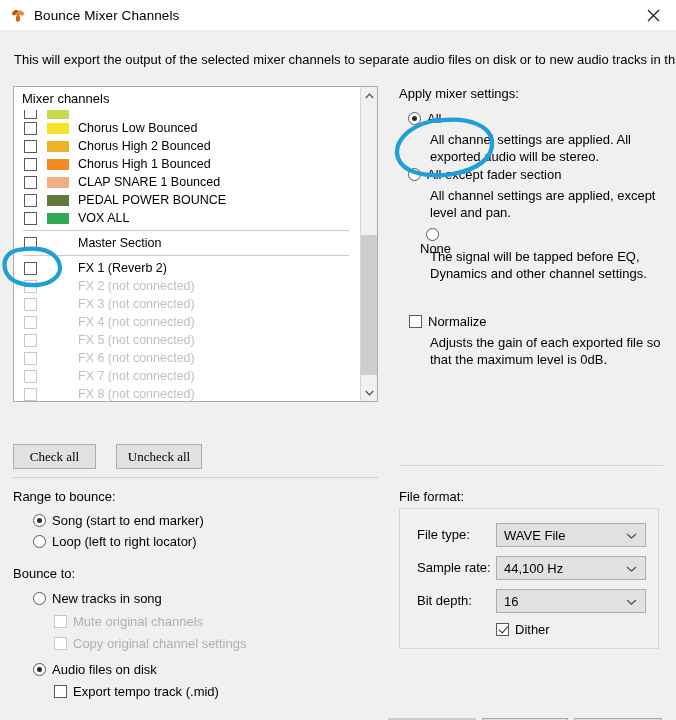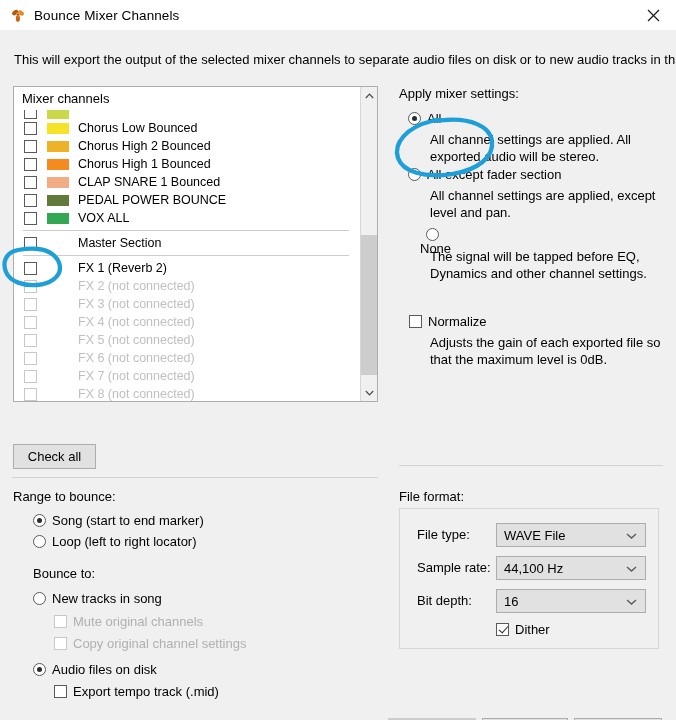--- a/index.html
+++ b/index.html
@@ -129,21 +129,21 @@
     position: absolute;
     left: 0; width: 17px;
     top: 148px; height: 140px;
     background: #cdcdcd;
   }
 
   
   .btn {
     background: #e1e1e1;
     border: 1px solid #adadad;
-    font-family: Liberation Sans, sans-serif;
+    font-family: Liberation Serif, serif;
     font-size: 13px;
     color: #000;
     display: flex; align-items: center; justify-content: center;
     position: absolute;
     cursor: default;
   }
   #btnCheckAll { left: 13px; top: 414px; width: 83px; height: 25px; }
   #btnUncheckAll { left: 116px; top: 414px; width: 86px; height: 25px; }
 
   
@@ -218,21 +218,21 @@
     width: 4px; height: 8px;
     border: solid #2b2b2b;
     border-width: 0 1.6px 1.6px 0;
     transform: rotate(42deg);
   }
 
   
   #rangeTitle  { left: 13px; top: 459px; }
   #optSong     { left: 33px; top: 483px; }
   #optLoop     { left: 33px; top: 504px; }
-  #bounceTitle { left: 13px; top: 536px; margin-left: 20px; }
+  #bounceTitle { left: 13px; top: 536px; }
   #optNewTracks{ left: 33px; top: 561px; }
   #cbMute      { left: 54px; top: 584px; justify-content: flex-end; }
   #cbCopy      { left: 54px; top: 606px; text-align: center; }
   #optAudioDisk{ left: 33px; top: 632px; }
   #cbTempo     { left: 54px; top: 654px; }
 
   
   #fileFormatTitle { left: 399px; top: 459px; }
   #ffbox {
     position: absolute;
@@ -410,20 +410,21 @@
       <div class="thumb"></div>
       <div class="arrow down">
         <svg width="9" height="6" viewBox="0 0 9 6">
             <polyline points="0.8,1 4.5,4.8 8.2,1" fill="none" stroke="#4a4a4a" stroke-width="1.2"></polyline>
           </svg>
       </div>
     </div>
   </div>
 
   <div class="btn" id="btnCheckAll">Check all</div>
+  <div class="btn" id="btnUncheckAll">Uncheck all</div>
 
   <div class="hdiv" id="div-left"></div>
   <div class="hdiv" id="div-right"></div>
 
   <div class="sectitle" id="applyTitle">Apply mixer settings:</div>
 
   <div class="opt" id="optAll">
     <span class="radio sel"></span>
     <span class="lbl">All</span>
   </div>

